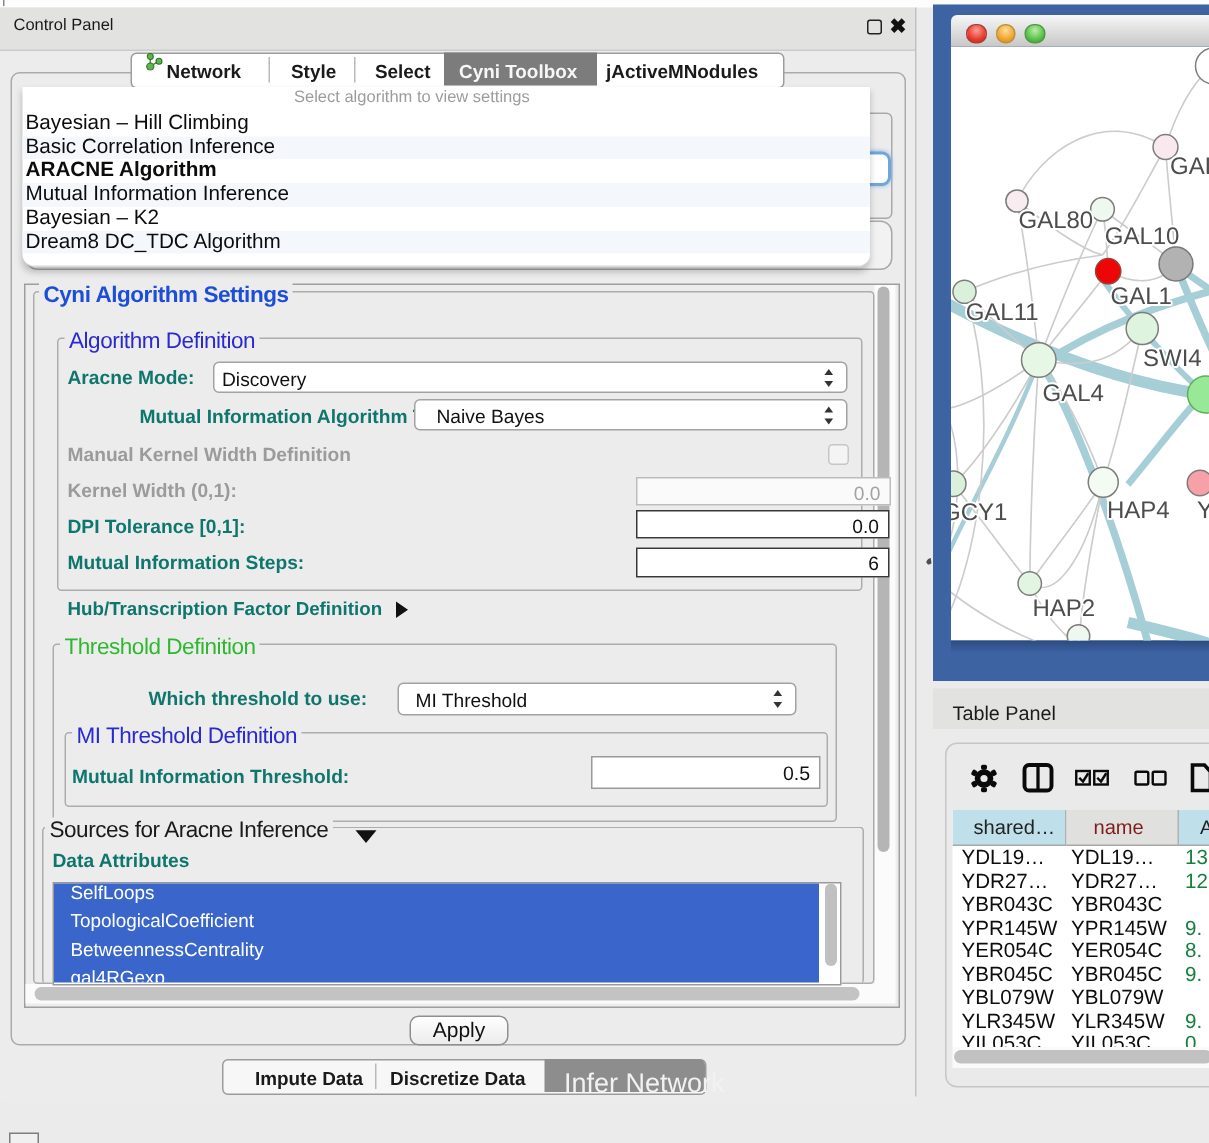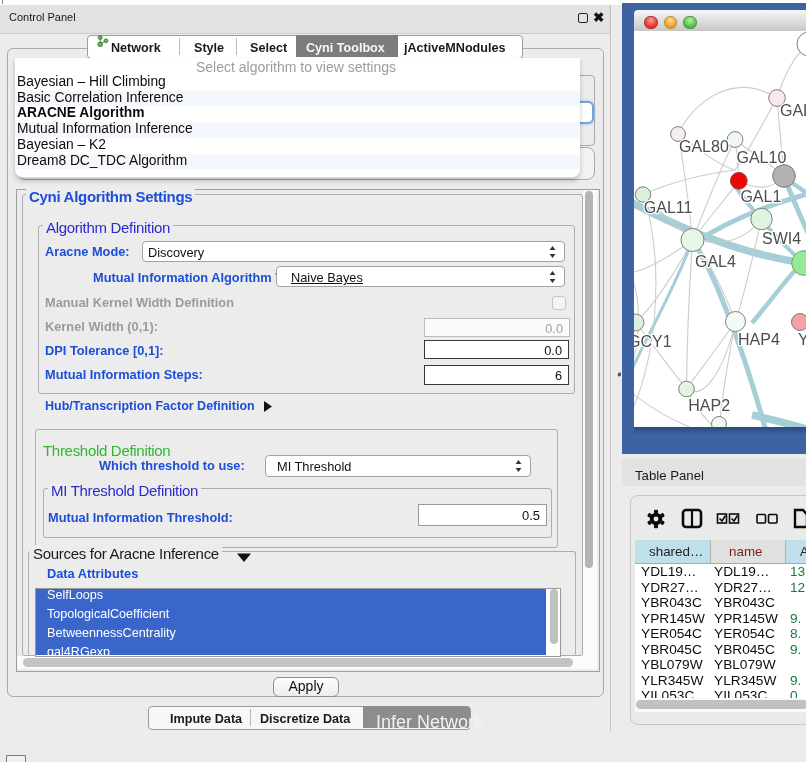--- a/index.html
+++ b/index.html
@@ -1,26 +1,26 @@
 <!DOCTYPE html>
 <html><head>
 <meta charset="utf-8">
 <style>
   html,body{margin:0;padding:0;}
   body{width:806px;height:762px;position:relative;overflow:hidden;
        font-family:"Liberation Sans",sans-serif;background:#ebebeb;}
   .abs{position:absolute;}
-  .lbl{position:absolute;font-size:12.8px;font-weight:bold;color:#1d4ed8;white-space:nowrap;}
+  .lbl{position:absolute;font-size:12.8px;font-weight:bold;color:#0f766e;white-space:nowrap;}
   .grp{position:absolute;border:1px solid #adadad;border-radius:3px;}
   .gtitle{position:absolute;font-size:15px;letter-spacing:-0.3px;background:#ececec;padding:0 3px;white-space:nowrap;}
   .combo{position:absolute;background:#ffffff;border:1px solid #a2a2a2;border-radius:4px;
          font-size:12.8px;color:#111;}
   .combo .tx{position:absolute;left:11px;top:3px;white-space:nowrap;}
   .spin{position:absolute;right:7px;top:2px;width:9px;}
-  .fld{position:absolute;background:#fff;font-size:12.8px;color:#111;text-align:right;}
+  .fld{position:absolute;background:#fff;font-size:12.8px;color:#111;text-align:right;padding-left:24px;}
   .fld span{position:absolute;right:6px;top:2px;}
 </style>
 </head>
 <body>
 
 <div class="abs" id="leftwin" style="left:0;top:5px;width:612px;height:731px;background:#ececec;border-radius:0 0 6px 6px;"></div>
 <div class="abs" style="left:0;top:0;width:622px;height:5px;background:#fdfdfd;"></div>
 <div class="abs" style="left:622px;top:0;width:184px;height:3px;background:#fdfdfd;"></div>
 <div class="abs" style="left:2px;top:0;width:1px;height:4px;background:#888;"></div>
 
@@ -75,21 +75,21 @@
 <div class="combo" style="left:142px;top:241px;width:421px;height:19px;">
   <span class="tx" style="left:5px;">Discovery</span>
   <svg class="spin" width="9" height="16" viewBox="0 0 9 16" style="top:2px;">
     <path d="M4.5 2 L7.4 6 L1.6 6 Z" fill="#333"></path>
       <path d="M4.5 14 L7.4 10 L1.6 10 Z" fill="#333"></path>
   </svg>
 </div>
 
 <div class="lbl" style="left:45px;top:270px;margin-left:48px;">Mutual Information Algorithm Type:</div>
 <div class="combo" style="left:276px;top:266px;width:287px;height:19px;">
-  <span class="tx" style="left:14px;text-decoration:underline;">Naive Bayes</span>
+  <span class="tx" style="left:14px;">Naive Bayes</span>
   <svg class="spin" width="9" height="16" viewBox="0 0 9 16" style="top:2px;">
     <path d="M4.5 2 L7.4 6 L1.6 6 Z" fill="#333"></path>
       <path d="M4.5 14 L7.4 10 L1.6 10 Z" fill="#333"></path>
   </svg>
 </div>
 
 <div class="lbl" style="left:45px;top:295px;color:#9b9b9b;">Manual Kernel Width Definition</div>
 <div class="abs" style="left:552px;top:296px;width:12px;height:12px;background:#f4f4f4;border:1px solid #c6c6c6;border-radius:3px;"></div>
 
 <div class="lbl" style="left:45px;top:319px;color:#9b9b9b;">Kernel Width (0,1):</div>
@@ -106,66 +106,66 @@
 <div class="fld" style="left:424px;top:365px;width:143px;height:18px;border:1.2px solid #383838;">
     <span>6</span>
   </div>
 
 <div class="lbl" style="left:45px;top:399px;font-size:12.5px;">Hub/Transcription Factor Definition</div>
 <svg class="abs" style="left:262px;top:400px;" width="12" height="13" viewBox="0 0 12 13">
     <path d="M2 1 L10 6.5 L2 12 Z" fill="#111"></path>
   </svg>
 
 <div class="grp" style="left:35px;top:429px;width:521px;height:117px;"></div>
-<div class="gtitle" style="left:40px;top:442px;color:#2eb82e;">Threshold Definition</div>
+<div class="gtitle" style="left:40px;top:423px;color:#2eb82e;">Threshold Definition</div>
 
 <div class="lbl" style="left:99px;top:458px;">Which threshold to use:</div>
 <div class="combo" style="left:265px;top:455px;width:264px;height:20px;">
   <span class="tx">MI Threshold</span>
   <svg class="spin" width="9" height="16" viewBox="0 0 9 16" style="top:2px;">
     <path d="M4.5 2 L7.4 6 L1.6 6 Z" fill="#333"></path>
       <path d="M4.5 14 L7.4 10 L1.6 10 Z" fill="#333"></path>
   </svg>
 </div>
 
 <div class="grp" style="left:43px;top:488px;width:507px;height:48px;"></div>
 <div class="gtitle" style="left:48px;top:482px;color:#2a2ad0;">MI Threshold Definition</div>
 
 <div class="lbl" style="left:48px;top:510px;">Mutual Information Threshold:</div>
-<div class="fld" style="left:418px;top:504px;width:127px;height:20px;border:1px solid #9a9a9a;font-size:13px;">
+<div class="fld" style="left:394px;top:504px;width:127px;height:20px;border:1px solid #9a9a9a;font-size:13px;">
     <span style="top:3px;">0.5</span>
   </div>
 
 <div class="grp" style="left:28px;top:551px;width:546px;height:104px;border-bottom:none;"></div>
 <div class="gtitle" style="left:30px;top:545px;color:#1a1a1a;">Sources for Aracne Inference</div>
 <svg class="abs" style="left:236px;top:552px;" width="16" height="11" viewBox="0 0 16 11">
     <path d="M1 1.5 L15 1.5 L8 10 Z" fill="#111"></path>
   </svg>
 
-<div class="lbl" style="left:35px;top:566px;margin-left:12px;">Data Attributes</div>
+<div class="lbl" style="left:35px;top:566px;">Data Attributes</div>
 
 <div class="abs" style="left:35px;top:588px;width:524px;height:67px;background:#fff;border:1px solid #999;"></div>
 <div class="abs" style="left:36px;top:589px;width:510px;height:66px;background:#3a66cc;overflow:hidden;">
 <div class="abs" style="left:11px;top:-3px;font-size:12.6px;color:#fff;line-height:19.05px;">SelfLoops<br>TopologicalCoefficient<br>BetweennessCentrality<br>gal4RGexp</div>
 </div>
 <div class="abs" style="left:550px;top:589px;width:8px;height:55px;background:#c0c0c0;border-radius:5px;"></div>
 
 <div class="abs" style="left:273px;top:677px;width:64px;height:18px;background:linear-gradient(#fefefe,#ececec);border:1px solid #8f8f8f;border-radius:6px;text-align:center;font-size:14px;color:#111;">Apply</div>
 
 <div class="abs" style="left:148px;top:706px;width:321px;height:22px;background:#f7f7f7;border:1px solid #9b9b9b;border-radius:4px;"></div>
 <div class="abs" style="left:250px;top:709px;width:1px;height:17px;background:#b9b9b9;"></div>
 <div class="abs" style="left:363px;top:706px;width:107px;height:22px;background:#8d8d8d;border-radius:0 4px 4px 0;"></div>
 <div class="abs" style="left:170px;top:712px;font-size:12.6px;font-weight:bold;color:#1a1a1a;">Impute Data</div>
 <div class="abs" style="left:260px;top:712px;font-size:12.6px;font-weight:bold;color:#1a1a1a;">Discretize Data</div>
 <div class="abs" style="left:376px;top:712px;font-size:18px;color:#f2f2f2;">Infer Network</div>
 
 <div class="abs" style="left:6px;top:755px;width:18px;height:7px;background:#f0f0f0;border:1.5px solid #7d7d7d;"></div>
 
 <div class="abs" style="left:15px;top:58px;width:565px;height:119px;background:#fff;border-bottom:1px solid #d9d9d9;border-radius:0 0 8px 8px;box-shadow:0 3px 5px rgba(0,0,0,0.22);"></div>
-<div class="abs" style="left:196px;top:59px;font-size:14px;color:#9c9c9c;">Select algorithm to view settings</div>
+<div class="abs" style="left:196px;top:59px;font-size:11px;color:#9c9c9c;">Select algorithm to view settings</div>
 <div class="abs" style="left:15px;top:90.5px;width:565px;height:15.7px;background:#f4f8fc;"></div>
 <div class="abs" style="left:15px;top:122px;width:565px;height:15.7px;background:#f4f8fc;"></div>
 <div class="abs" style="left:15px;top:153.5px;width:565px;height:15.7px;background:#f4f8fc;"></div>
 <div class="abs" style="left:17px;top:74px;font-size:13.8px;color:#0c0c0c;line-height:15.7px;">Bayesian – Hill Climbing<br>Basic Correlation Inference<br><b>ARACNE Algorithm</b><br>Mutual Information Inference<br>Bayesian – K2<br>Dream8 DC_TDC Algorithm</div>
 
 <div class="abs" style="left:622px;top:3px;width:184px;height:451px;background:#3d63a3;"></div>
 <div class="abs" style="left:634px;top:427px;width:172px;height:8px;background:linear-gradient(#2c4a7e,#3d63a3);"></div>
 
 <div class="abs" style="left:634px;top:10px;width:172px;height:21px;background:linear-gradient(#f7f7f7,#c7c7c7);border-bottom:1px solid #8f8f8f;border-radius:4px 0 0 0;"></div>
 <div class="abs" style="left:644px;top:15.5px;width:11.5px;height:11.5px;border-radius:6px;background:radial-gradient(circle at 50% 30%,#fa9f97,#e93a2e 62%,#c02419);border:0.5px solid #ad3c35;"></div>

